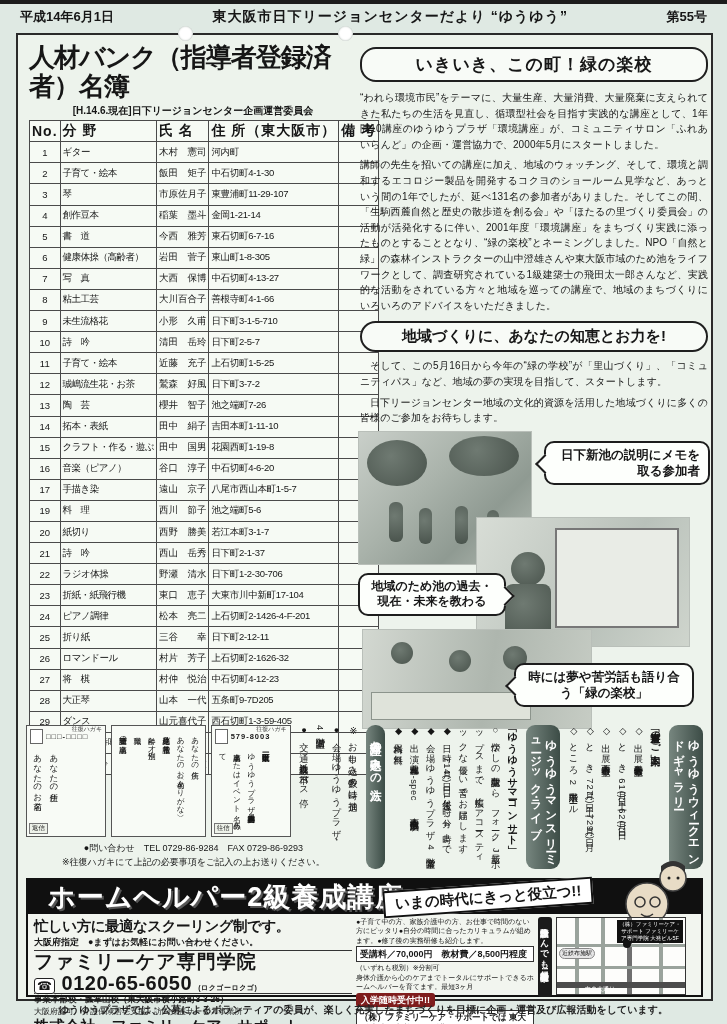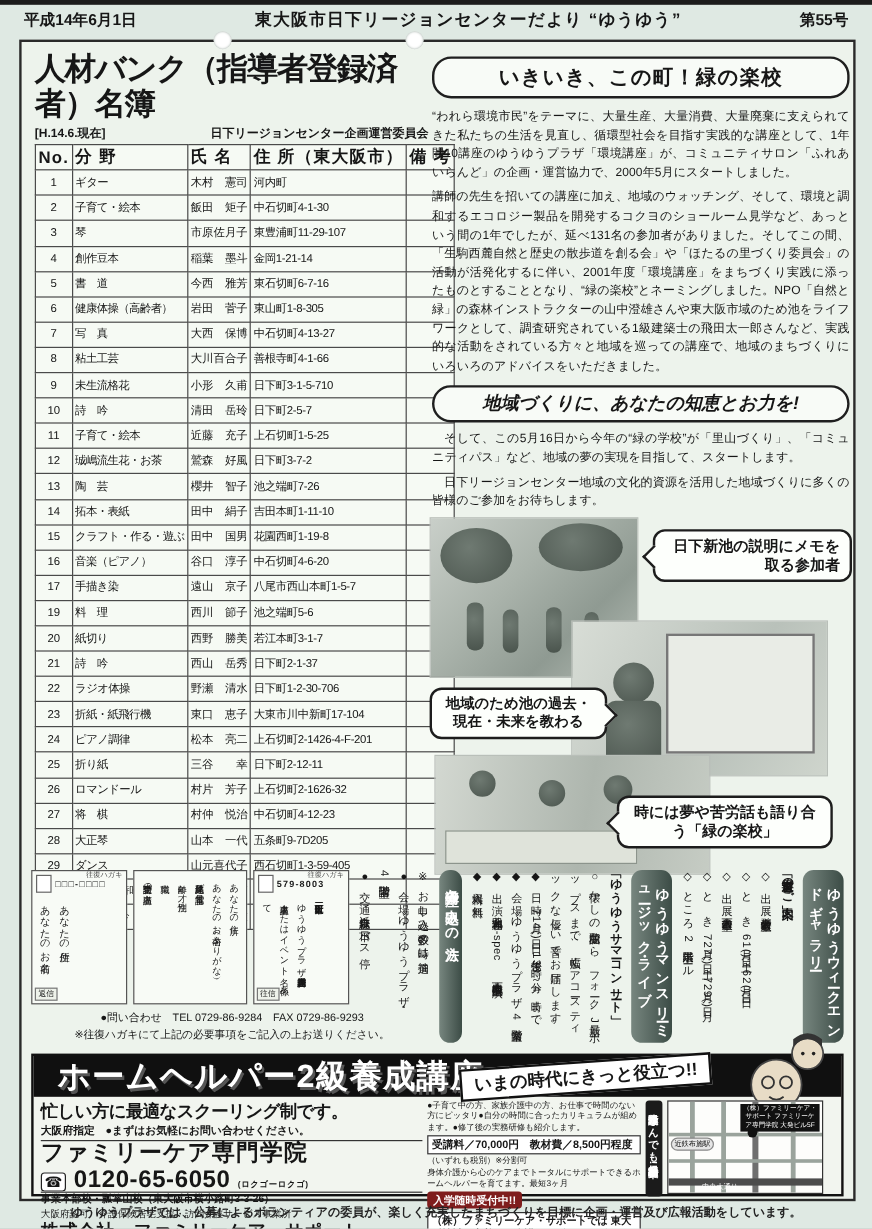--- a/index.html
+++ b/index.html
@@ -11,37 +11,37 @@
   .hdr .date,.hdr .issue{font-size:13px;font-weight:bold;}
   .hdr .ttl{font-size:14px;font-weight:bold;letter-spacing:1px;}
   
   .content{position:absolute;left:16px;right:14px;top:33px;height:968px;background:#edf3ec;
            border:2px solid #2a2a2a;box-sizing:border-box;}
   .hole{position:absolute;top:-9px;width:15px;height:15px;border-radius:50%;background:#fff;box-shadow:0 0 2px #9aa79f inset;}
   .hole.h1{left:160px}.hole.h2{left:320px}
   
   .leftcol{position:absolute;left:11px;top:6px;width:328px;}
   .roster-title{margin:2px 0 4px 0;font-size:26px;font-weight:900;letter-spacing:-1px;line-height:1.1;}
-  .roster-meta{display:flex;justify-content:space-between;font-size:10px;font-weight:bold;margin-bottom:2px;}
+  .roster-meta{display:flex;justify-content:center;font-size:10px;font-weight:bold;margin-bottom:2px;}
   .rtable{display:table;width:100%;border-collapse:collapse;background:#f6faf4;border:1.5px solid #333;}
   .rtr{display:table-row;}
   .rtd{display:table-cell;border:1px solid #4a4a4a;font-size:9.5px;padding:1px 2px;height:18.1px;
        vertical-align:middle;white-space:nowrap;overflow:hidden;}
   .rhead .rtd{font-weight:bold;font-size:14px;letter-spacing:1px;margin-top:28px;}
   .c0{width:17px;text-align:center;letter-spacing:0;}
   .c1{width:90px;letter-spacing:-0.5px;}
   .c2{width:66px;}
   .c3{width:112px;letter-spacing:-0.3px;}
   .c4{width:30px;}
   
   .rightcol{position:absolute;left:340px;top:8px;width:352px;}
   .pill{border:2px solid #1f1f1f;border-radius:16px;background:#f8fbf7;text-align:center;
         font-weight:900;padding:4px 6px;}
   .pill.big{font-size:17px;letter-spacing:1px;margin:4px 2px 8px 2px;}
-  .pill.mid{font-size:15px;margin:8px 2px 6px 2px;font-style:italic;}
+  .pill.mid{font-size:15px;margin:8px 2px 6px 2px;}
   .art{font-size:10px;line-height:1.56;text-align:justify;margin:0 2px 5px 2px;letter-spacing:0.1px;}
   .art.ind{text-indent:1em;}
   
   .photos{position:relative;height:300px;margin-top:4px;}
   .photo{position:absolute;border:1px solid #b9bfb9;
          background:linear-gradient(135deg,#c9cfc9 0%,#aab3ab 40%,#8f9a92 70%,#b5bdb5 100%);}
   .photo .blob{position:absolute;border-radius:50%;background:radial-gradient(circle at 40% 35%,#6f7a72,#49534c);}
   .callout{position:absolute;background:#fdfffc;border:2px solid #1d1d1d;border-radius:10px;
            font-size:12.5px;font-weight:900;padding:4px 8px;line-height:1.3;text-align:center;}
   .callout:before{content:"";position:absolute;width:12px;height:12px;background:#fdfffc;

